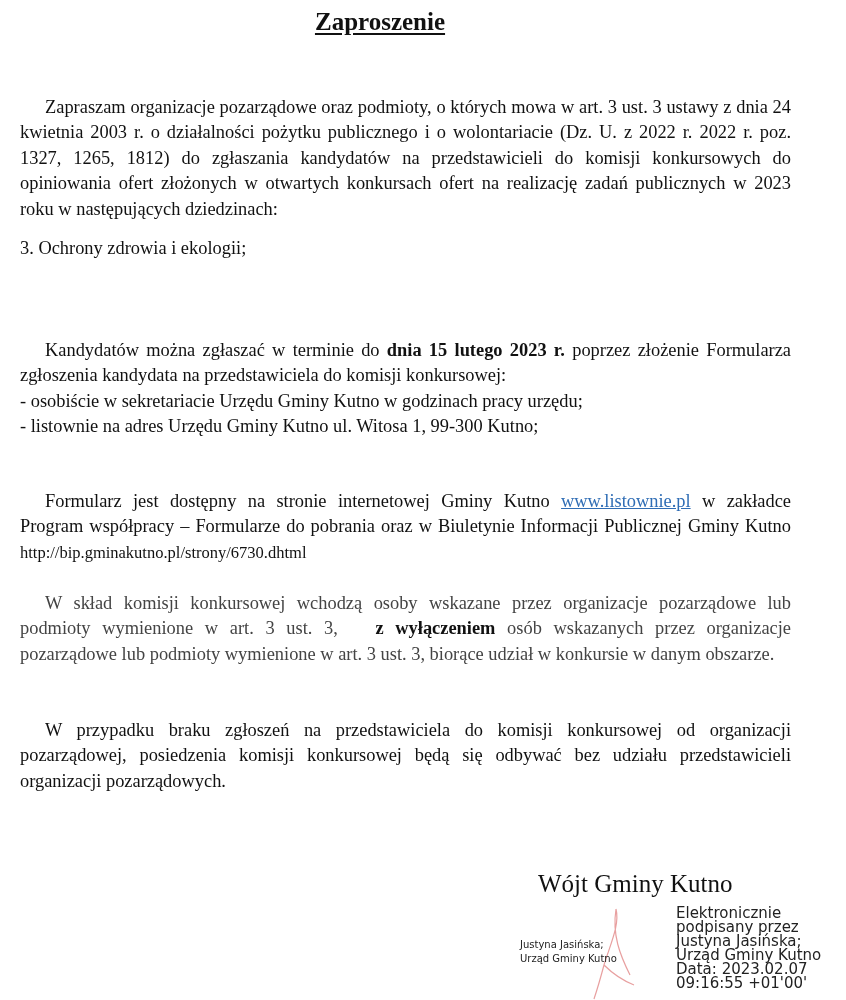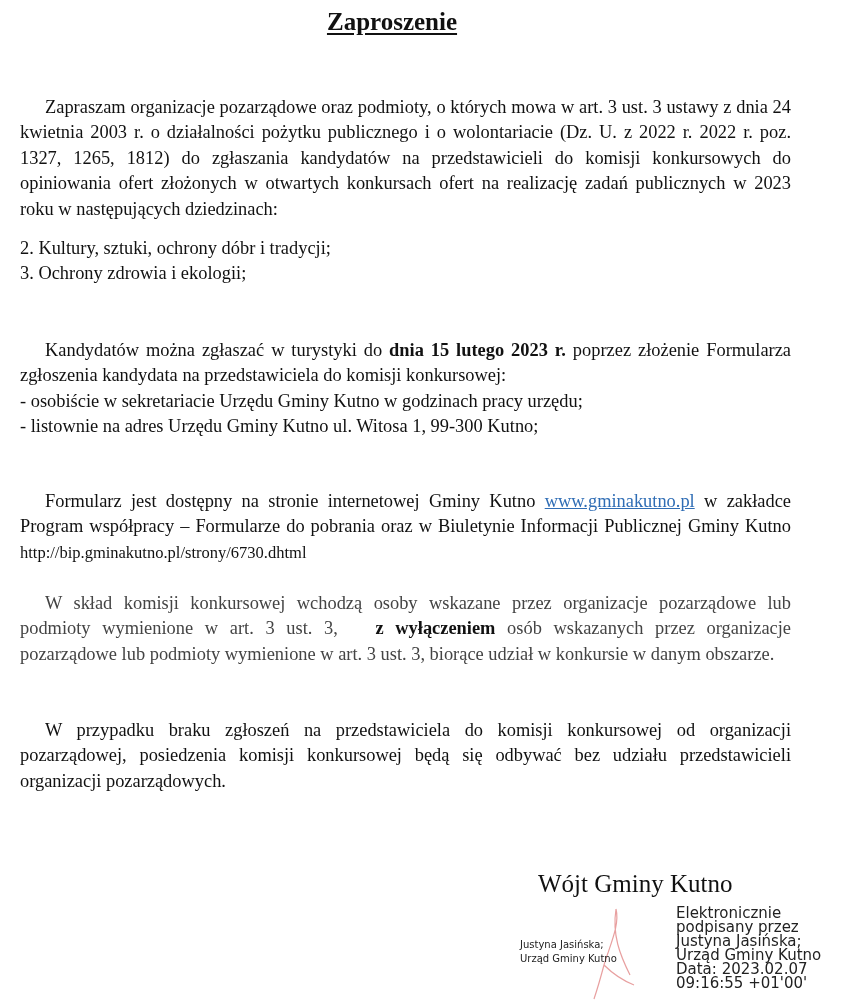--- a/index.html
+++ b/index.html
@@ -2,21 +2,21 @@
 <html><head>
 <meta charset="utf-8">
 <style>
   html, body { margin: 0; padding: 0; background: #ffffff; }
   body {
     width: 846px; height: 1000px; position: relative; overflow: hidden;
     font-family: "Liberation Serif", "DejaVu Serif", serif;
     color: #111111;
   }
   .title {
-    position: absolute; left: 12px; width: 760px; top: 8px;
+    position: absolute; left: 0; width: 760px; top: 8px;
     text-align: center; font-weight: bold; font-size: 25px;
     text-decoration: underline; text-underline-offset: 3px;
   }
   .para {
     position: absolute; left: 20px; width: 771px;
     font-size: 18.4px; line-height: 25.4px; text-align: justify;
     text-align-last: left;
   }
   .para .indent { display: inline-block; width: 25px; }
   .gray { color: #444444; }
@@ -43,32 +43,31 @@
   .sig-mark { position: absolute; left: 590px; top: 905px; width: 45px; height: 95px; }
 </style>
 </head>
 <body>
 
 <div class="title">Zaproszenie</div>
 
 <div class="para" style="top:95px;"><span class="indent"></span><span>Zapraszam organizacje pozarządowe oraz podmioty, o których mowa w art. 3 ust. 3 ustawy z dnia 24 kwietnia 2003 r. o działalności pożytku publicznego i o wolontariacie (Dz. U. z 2022 r. 2022 r. poz. 1327, 1265, 1812) do zgłaszania kandydatów na przedstawicieli do komisji konkursowych do opiniowania ofert złożonych w otwartych konkursach ofert na realizację zadań publicznych w 2023 roku w następujących dziedzinach:</span></div>
 
 <div class="list" style="top:236px;">
-  <div>2. Kultury, sztuki, ochrony dóbr i tradycji;</div>
   <div>3. Ochrony zdrowia i ekologii;</div>
 </div>
 
-<div class="para" style="top:338px;"><span class="indent"></span><span>Kandydatów można zgłaszać w turystyki do </span><span class="bold-u">dnia 15 lutego 2023 r.</span><span> poprzez złożenie Formularza zgłoszenia kandydata na przedstawiciela do komisji konkursowej:</span></div>
+<div class="para" style="top:338px;"><span class="indent"></span><span>Kandydatów można zgłaszać w terminie do </span><span class="bold-u">dnia 15 lutego 2023 r.</span><span> poprzez złożenie Formularza zgłoszenia kandydata na przedstawiciela do komisji konkursowej:</span></div>
 
 <div class="list" style="top:389px;">
   <div>- osobiście w sekretariacie Urzędu Gminy Kutno w godzinach pracy urzędu;</div>
   <div>- listownie na adres Urzędu Gminy Kutno ul. Witosa 1, 99-300 Kutno;</div>
 </div>
 
-<div class="para" style="top:489px;"><span class="indent"></span><span>Formularz jest dostępny na stronie internetowej Gminy Kutno </span><a class="link">www.gminakutno.pl</a><span> w zakładce Program współpracy – Formularze do pobrania oraz w Biuletynie Informacji Publicznej Gminy Kutno </span><span class="small-url">http://bip.gminakutno.pl/strony/6730.dhtml</span></div>
+<div class="para" style="top:489px;"><span class="indent"></span><span>Formularz jest dostępny na stronie internetowej Gminy Kutno </span><a class="link">www.listownie.pl</a><span> w zakładce Program współpracy – Formularze do pobrania oraz w Biuletynie Informacji Publicznej Gminy Kutno </span><span class="small-url">http://bip.gminakutno.pl/strony/6730.dhtml</span></div>
 
 <div class="para gray" style="top:591px;"><span class="indent"></span><span>W skład komisji konkursowej wchodzą osoby wskazane przez organizacje pozarządowe lub podmioty wymienione w art. 3 ust. 3, </span><span class="bold" style="color:#111">z wyłączeniem</span><span> osób wskazanych przez organizacje pozarządowe lub podmioty wymienione w art. 3 ust. 3, biorące udział w konkursie w danym obszarze.</span></div>
 
 <div class="para" style="top:718px;"><span class="indent"></span><span>W przypadku braku zgłoszeń na przedstawiciela do komisji konkursowej od organizacji pozarządowej, posiedzenia komisji konkursowej będą się odbywać bez udziału przedstawicieli organizacji pozarządowych.</span></div>
 
 <div class="signer-title">Wójt Gminy Kutno</div>
 
 <svg class="sig-mark" viewBox="0 0 45 95">
   <path d="M26 4 C30 20 20 40 14 60 C10 75 6 88 4 94 M14 60 C24 70 34 76 44 80 M26 4 C22 30 30 50 40 70" fill="none" stroke="#e8a0a0" stroke-width="1.2"></path>
 </svg>

